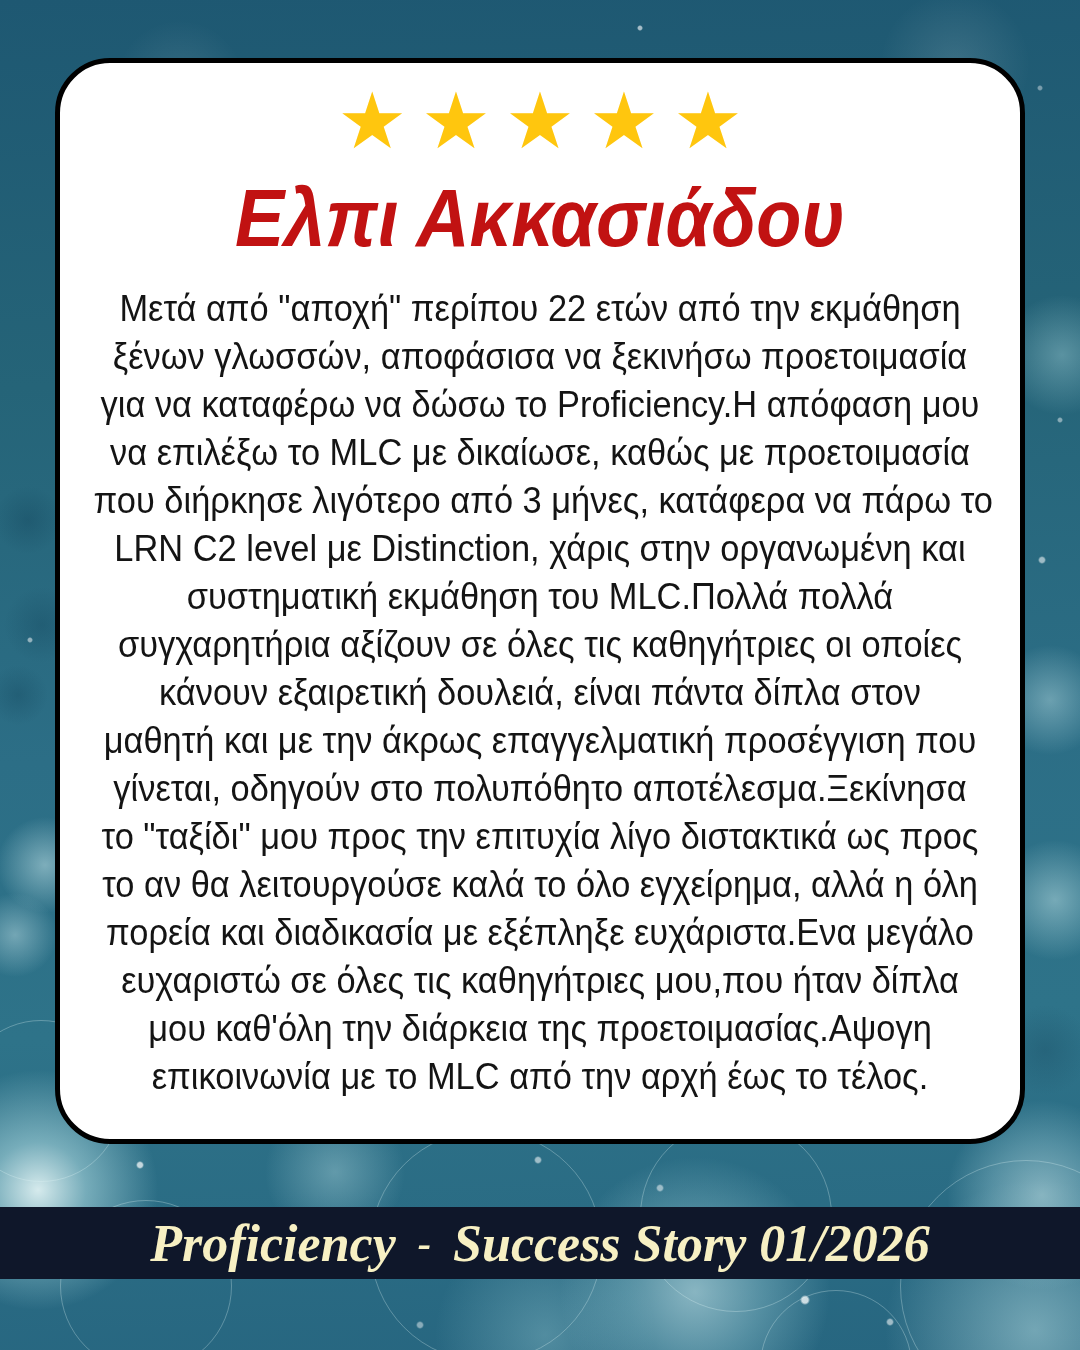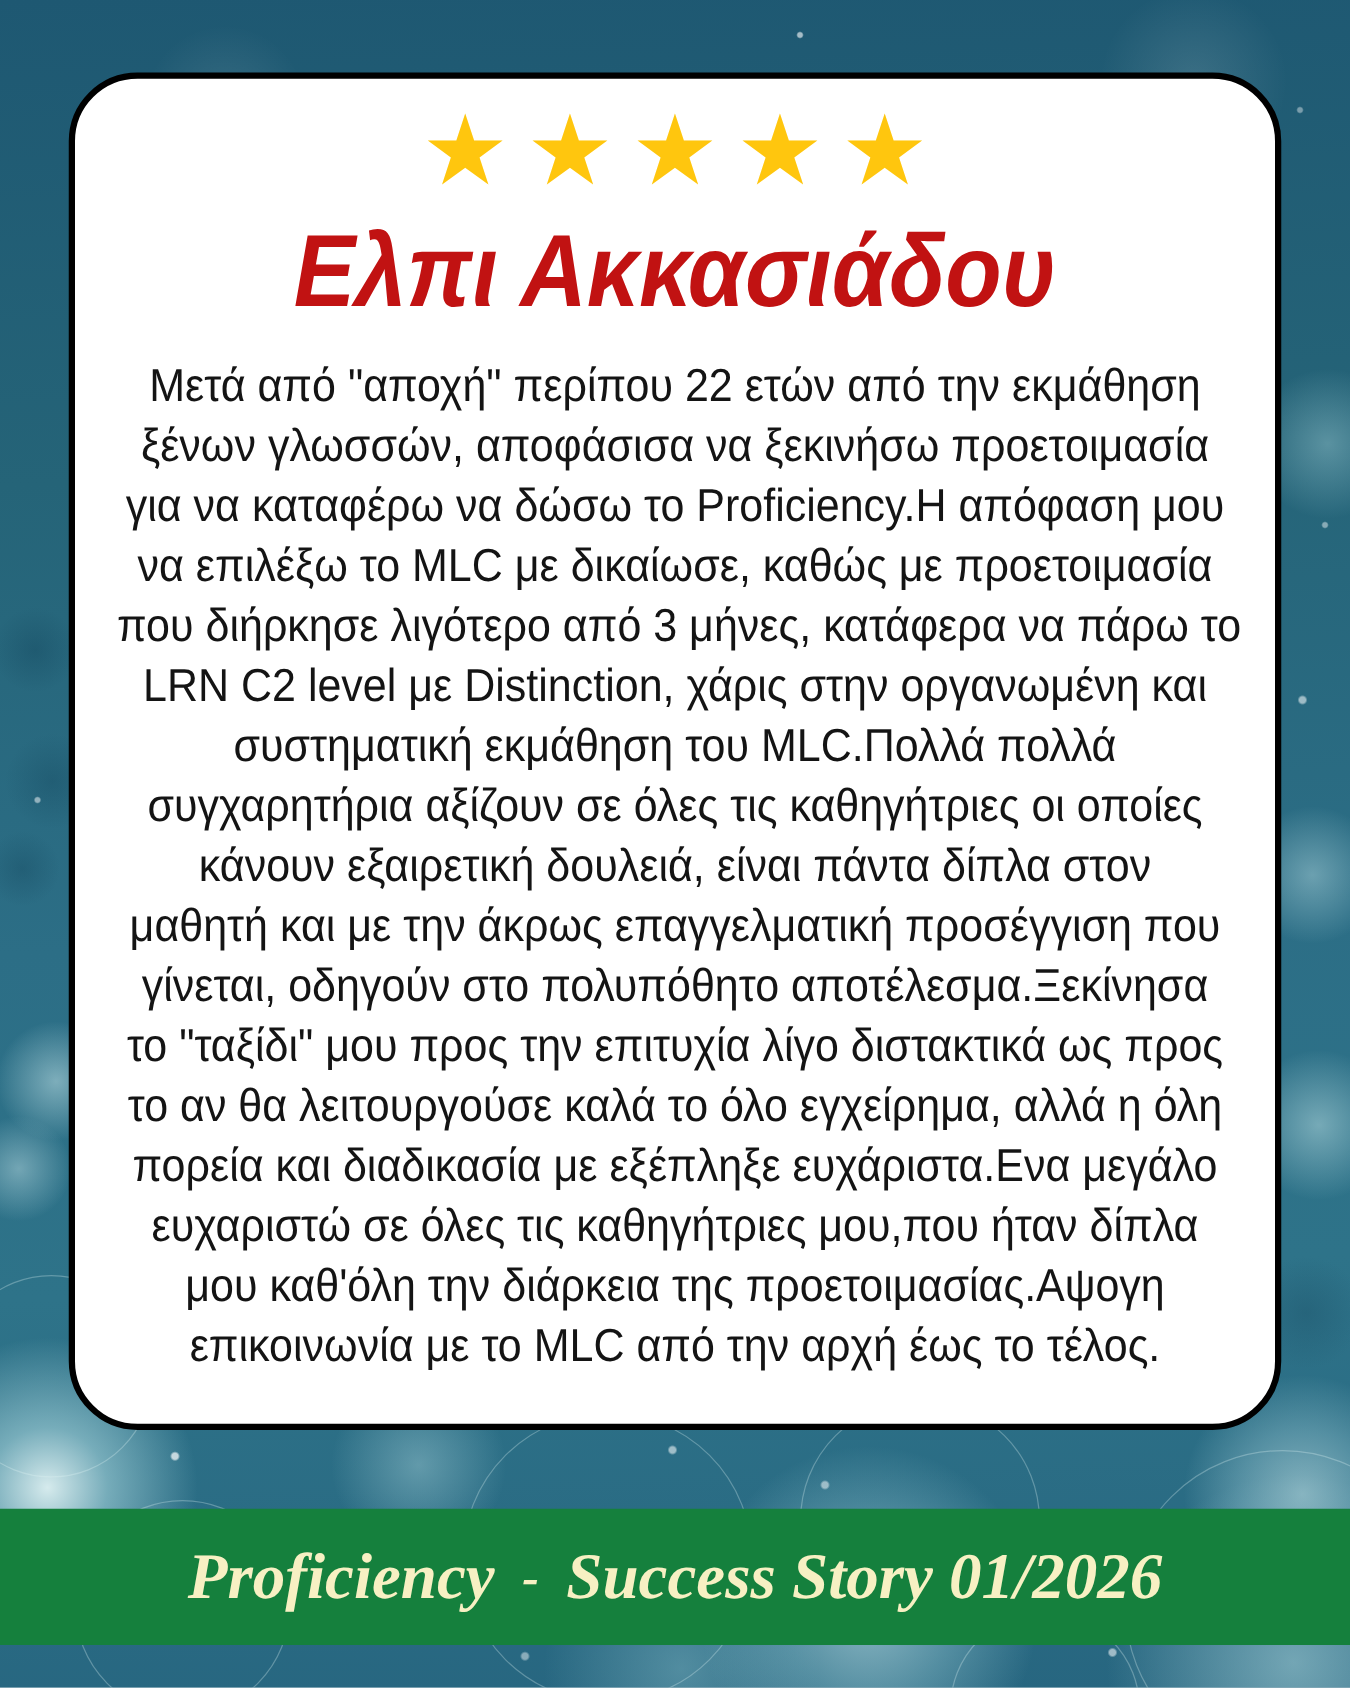--- a/index.html
+++ b/index.html
@@ -112,22 +112,22 @@
     color: #141414;
     white-space: nowrap;
   }
 
   
   .banner {
     position: absolute;
     left: 0;
     top: 1207px;
     width: 1080px;
-    height: 109px;
-    background: #15803d;
+    height: 72px;
+    background: #0f172a;
     display: flex;
     align-items: center;
     justify-content: center;
     color: #F7F0C3;
     white-space: nowrap;
   }
   .banner .serif-seg {
     font-family: "Liberation Serif", serif;
     font-style: italic;
     font-weight: 700;

